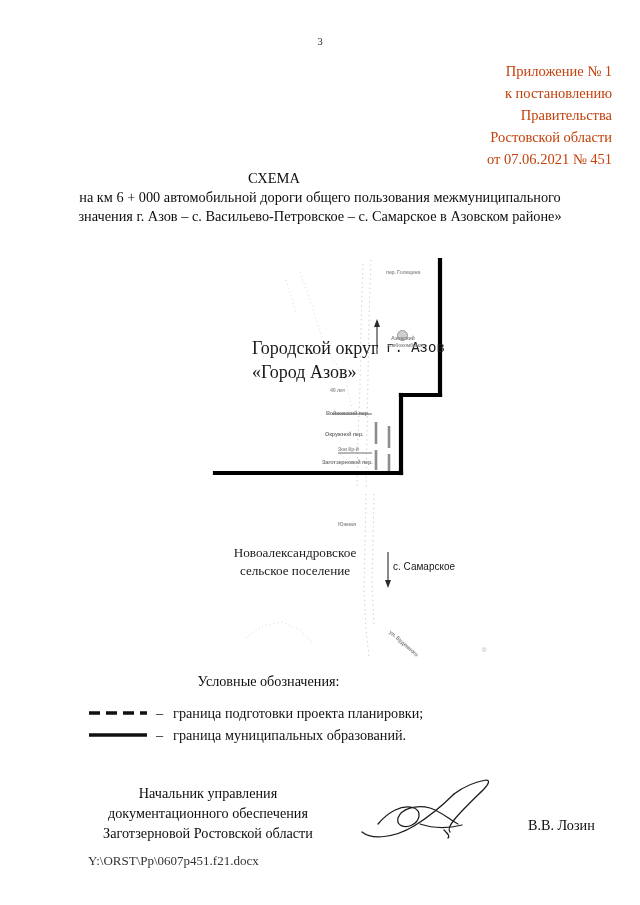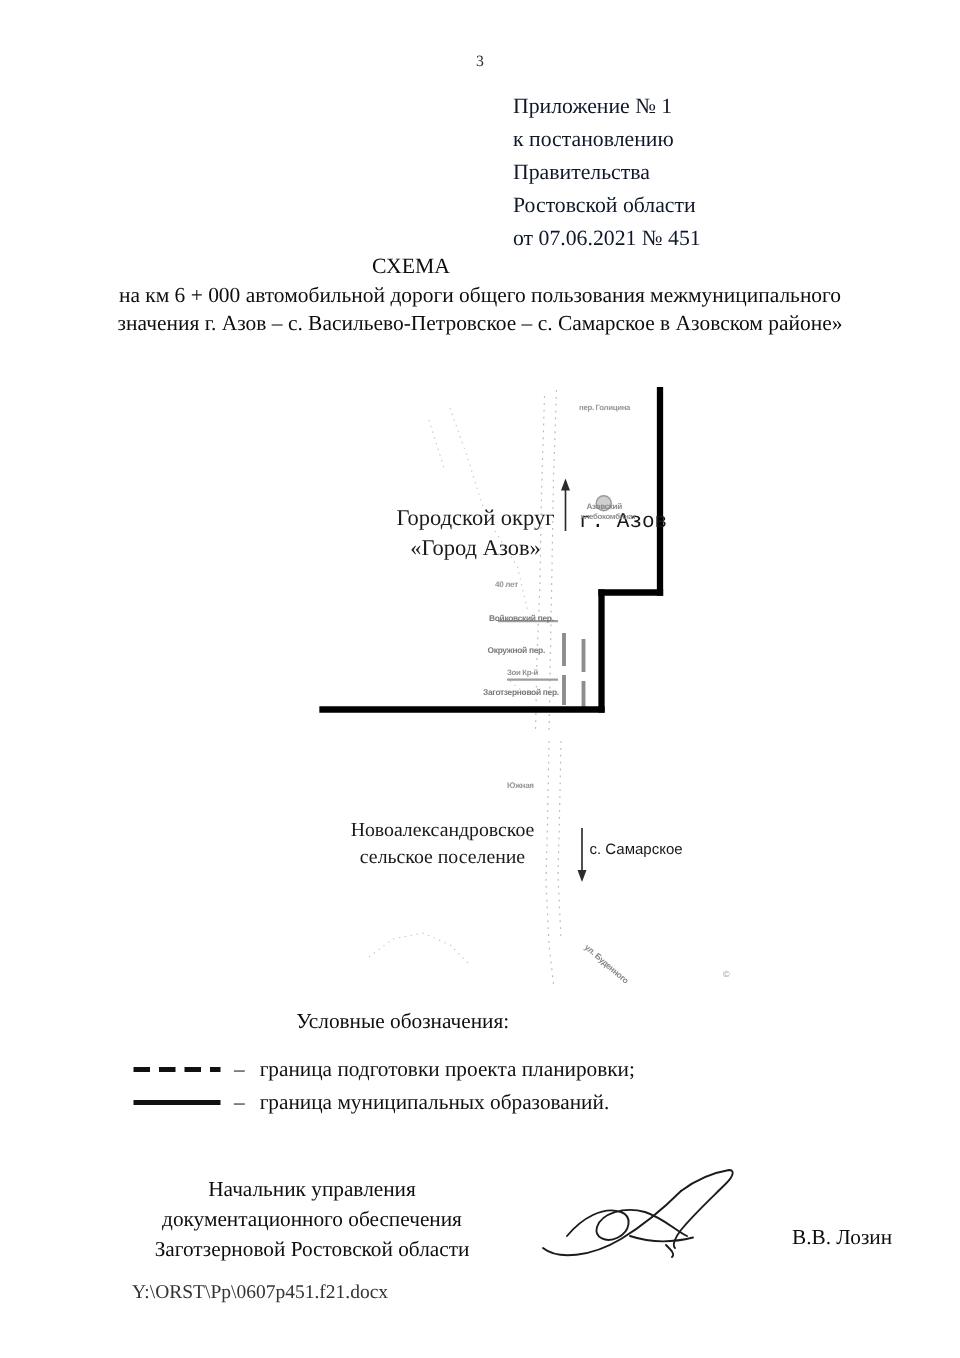--- a/index.html
+++ b/index.html
@@ -27,24 +27,24 @@
     font-size: 10.5px;
     color: #2a2a2a;
   }
 
   
   .appendix-block {
     position: absolute;
     top: 60px;
     right: 28px;
     width: 270px;
-    text-align: left;
+    text-align: right;
     font-size: 14.5px;
     line-height: 1.52;
-    color: #0f172a;
+    color: #c2410c;
   }
   .appendix-block div { white-space: nowrap; }
 
   
   .doc-title {
     position: absolute;
     top: 171px;
     left: 0;
     width: 548px;
     text-align: center;
@@ -75,22 +75,22 @@
   .map-label {
     position: absolute;
     font-family: "Liberation Serif", "DejaVu Serif", serif;
     color: #1a1a1a;
     white-space: nowrap;
   }
   .lbl-okrug {
     top: 78px;
     left: 252px;
     width: 130px;
-    text-align: center;
-    font-size: 15px;
+    text-align: left;
+    font-size: 18px;
     line-height: 1.35;
   }
   .lbl-selpos {
     top: 286px;
     left: 215px;
     width: 160px;
     text-align: center;
     font-size: 13.2px;
     line-height: 1.35;
   }

